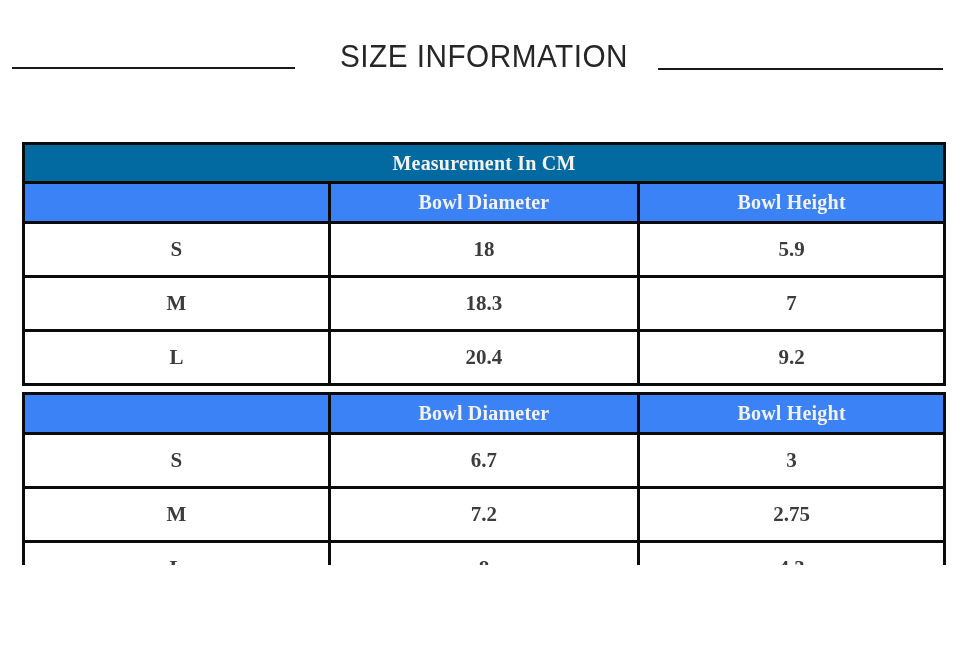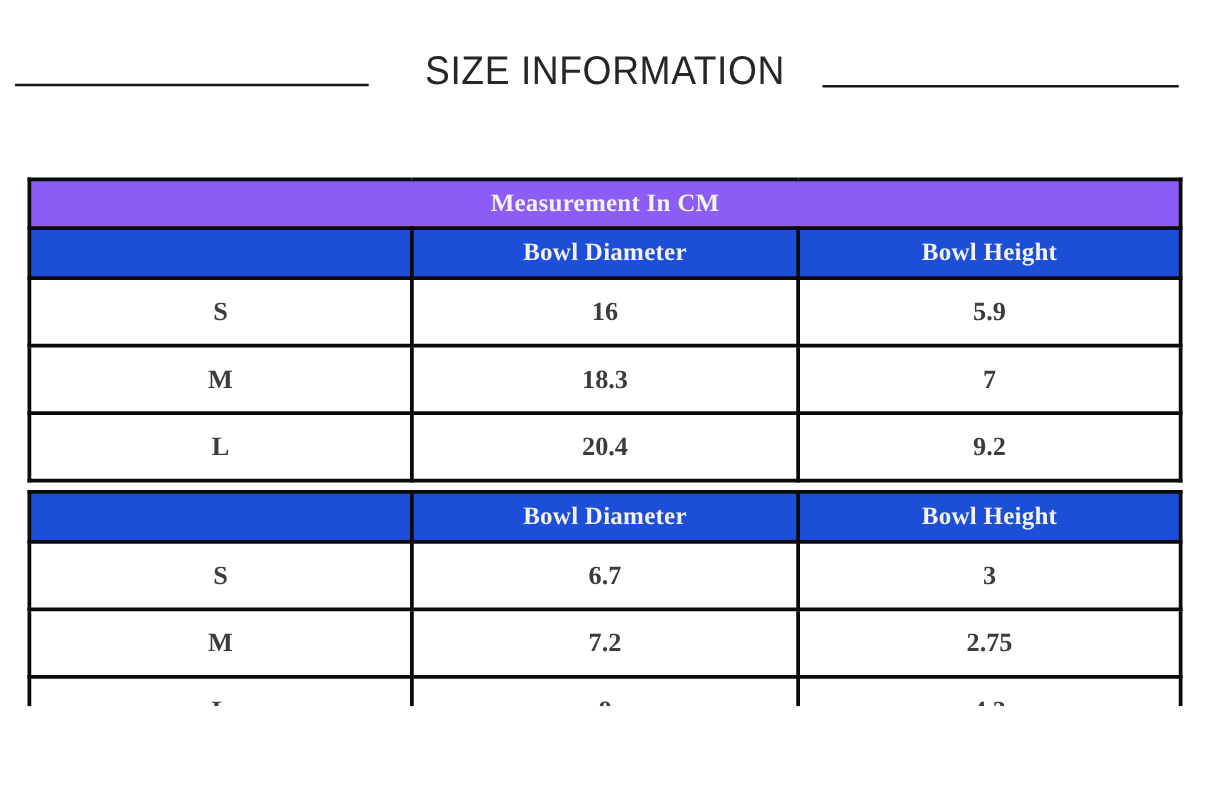--- a/index.html
+++ b/index.html
@@ -61,29 +61,29 @@
 
   table.size-table th,
   table.size-table td {
     border: 3px solid #0b0b0b;
     text-align: center;
     vertical-align: middle;
     padding: 0;
   }
   tr.caption-row th {
     height: 36px;
-    background: #8b5cf6;
+    background: #0369a1;
     color: #f3f2ee;
     font-size: 20px;
     font-weight: bold;
     letter-spacing: 0.2px;
   }
   tr.colhead-row th {
     height: 37px;
-    background: #1d4ed8;
+    background: #3b82f6;
     color: #f3f2ee;
     font-size: 20px;
     font-weight: bold;
     letter-spacing: 0.2px;
     margin-top: 44px;
   }
   tr.data-row td {
     height: 51px;
     background: #ffffff;
     color: #3c3c3c;
@@ -112,21 +112,21 @@
           <tr class="caption-row">
         <th colspan="3">Measurement In CM</th>
       </tr>
       <tr class="colhead-row">
         <th></th>
         <th>Bowl Diameter</th>
         <th>Bowl Height</th>
       </tr>
       <tr class="data-row">
         <td>S</td>
-        <td>16</td>
+        <td>18</td>
         <td>5.9</td>
       </tr>
       <tr class="data-row">
         <td>M</td>
         <td>18.3</td>
         <td>7</td>
       </tr>
       <tr class="data-row">
         <td>L</td>
         <td>20.4</td>

